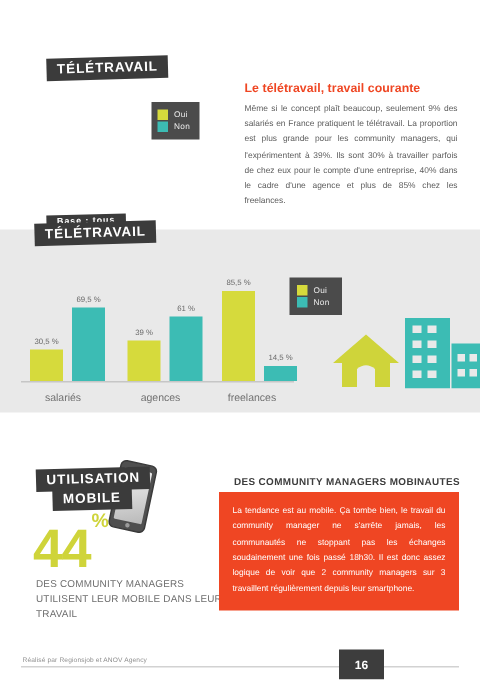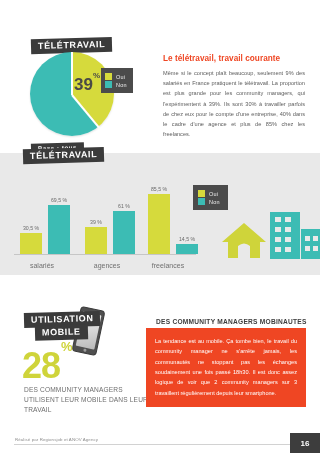--- a/index.html
+++ b/index.html
@@ -149,21 +149,21 @@
   }
   .red-box {
     position: absolute; left: 146px; top: 28px; width: 160px;
     background: #ef4623; padding: 8px 9px 9px 9px;
   }
   .red-box p {
     color: #ffffff; font-size: 5.6px; line-height: 1.85; text-align: justify;
   }
 
   
-  .footer { position: absolute; left: 0; bottom: 0; width: 320px; height: 22px; }
+  .footer { position: absolute; left: 0; bottom: 0; width: 256px; height: 22px; }
   .frule {
     position: absolute; left: 14px; bottom: 8px; width: 292px;
     height: 1px; background: #d2d2d2;
   }
   .fcred {
     position: absolute; left: 15px; bottom: 11px;
     font-size: 4.4px; color: #8e8e8e; letter-spacing: .1px;
   }
   .pnum {
     position: absolute; right: 0px; bottom: 0px;
@@ -174,28 +174,20 @@
 </style>
 </head>
 <body>
 
 <div class="page">
 
   <div class="sec1">
 
     <div class="tag tag1">TÉLÉTRAVAIL</div>
 
-    <div class="pie-wrap">
-      <div class="pie"></div>
-      <div class="pie-gap"></div>
-      <div class="pie-gap2"></div>
-      <div class="pie-label">
-        <span>39</span><sup>%</sup>
-      </div>
-    </div>
 
     <div class="legend">
       <div class="legend-row">
         <span class="legend-sw y"></span>
         <span class="legend-tx">Oui</span>
       </div>
       <div class="legend-row">
         <span class="legend-sw t"></span>
         <span class="legend-tx">Non</span>
       </div>
@@ -295,21 +287,21 @@
 
     <div class="tag tag3a">UTILISATION</div>
     <div class="tag tag3b">MOBILE</div>
 
     <div class="phone">
       <div class="scr"></div>
       <div class="home"></div>
     </div>
 
     <div class="big-stat">
-      <span>28</span><sup>%</sup>
+      <span>44</span><sup>%</sup>
     </div>
 
     <div class="stat-sub">DES COMMUNITY MANAGERS UTILISENT LEUR MOBILE DANS LEUR TRAVAIL</div>
 
     <div class="h-dark">DES COMMUNITY MANAGERS MOBINAUTES</div>
 
     <div class="red-box">
       <p>La tendance est au mobile. Ça tombe bien, le travail du community manager ne s'arrête jamais, les communautés ne stoppant pas les échanges soudainement une fois passé 18h30. Il est donc assez logique de voir que 2 community managers sur 3 travaillent régulièrement depuis leur smartphone.</p>
     </div>
   </div>

